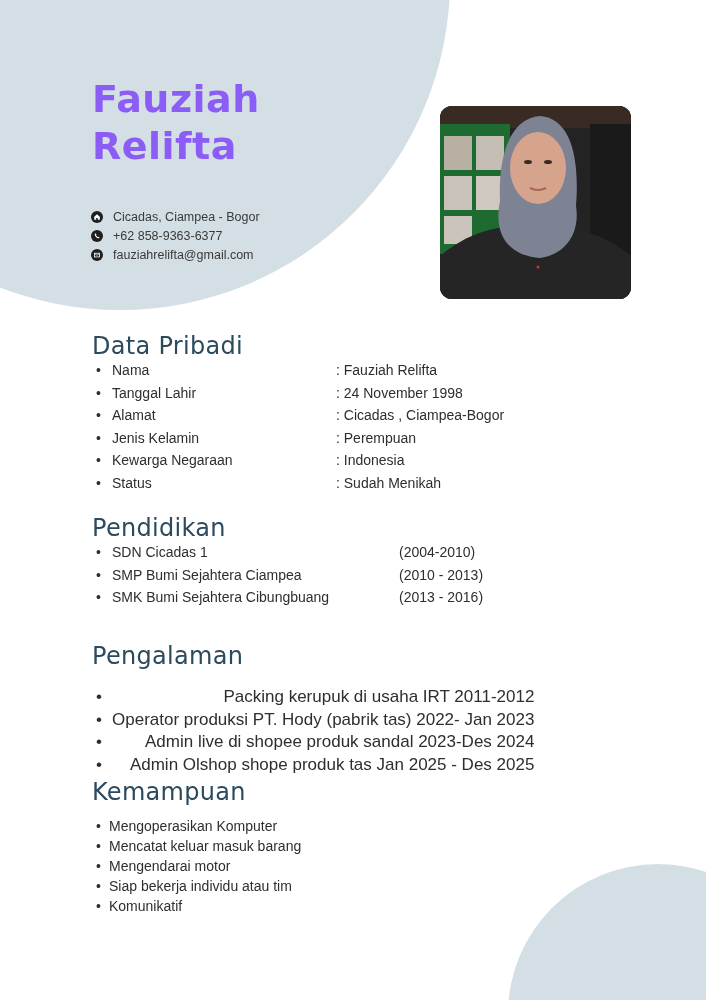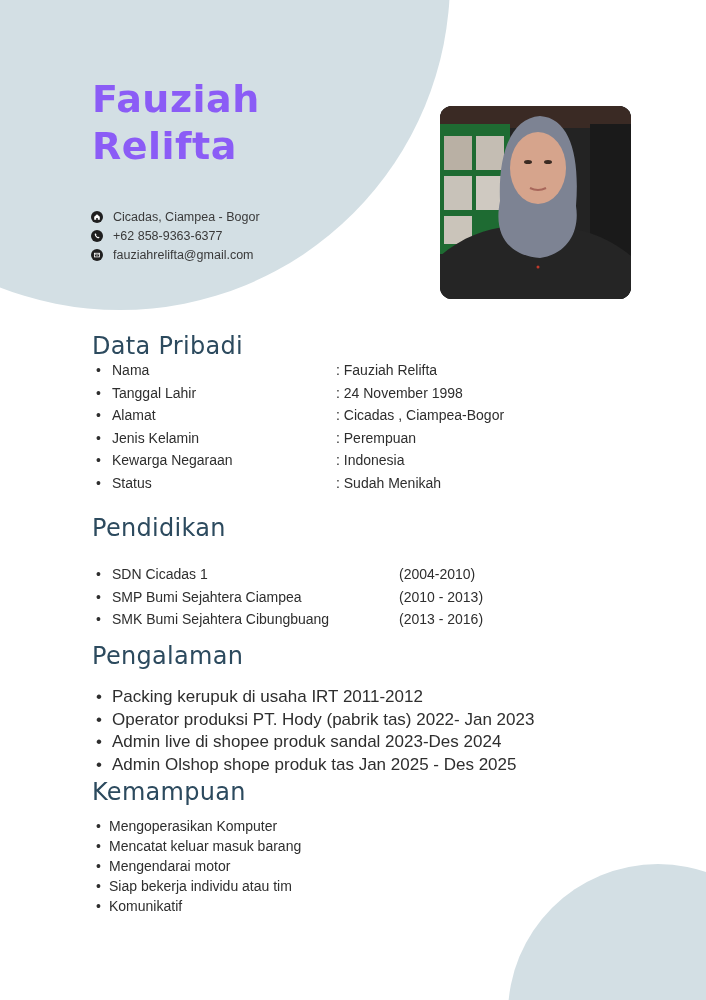--- a/index.html
+++ b/index.html
@@ -87,28 +87,28 @@
 <ul class="list data-list" style="top:359px;">
   <li><span>Nama</span><span class="value">: Fauziah Relifta</span></li>
   <li><span>Tanggal Lahir</span><span class="value">: 24 November 1998</span></li>
   <li><span>Alamat</span><span class="value">: Cicadas , Ciampea-Bogor</span></li>
   <li><span>Jenis Kelamin</span><span class="value">: Perempuan</span></li>
   <li><span>Kewarga Negaraan</span><span class="value">: Indonesia</span></li>
   <li><span>Status</span><span class="value">: Sudah Menikah</span></li>
 </ul>
 
 <h2 class="section-title" style="top:498px;margin-top:16px;">Pendidikan</h2>
-<ul class="list edu-list" style="top:563px;">
+<ul class="list edu-list" style="top:541px;">
   <li><span>SDN Cicadas 1</span><span class="year">(2004-2010)</span></li>
   <li><span>SMP Bumi Sejahtera Ciampea</span><span class="year">(2010 - 2013)</span></li>
   <li><span>SMK Bumi Sejahtera Cibungbuang</span><span class="year">(2013 - 2016)</span></li>
 </ul>
 
 <h2 class="section-title" style="top:642px;">Pengalaman</h2>
-<ul class="list exp-list" style="top:686px;">
+<ul class="list exp-list" style="top:686px;text-align:right;">
   <li>Packing kerupuk di usaha IRT  2011-2012</li>
   <li>Operator produksi PT. Hody (pabrik tas) 2022- Jan 2023</li>
   <li>Admin live di shopee produk sandal 2023-Des 2024</li>
   <li>Admin Olshop shope produk tas Jan 2025 - Des 2025</li>
 </ul>
 
 <h2 class="section-title" style="top:778px;">Kemampuan</h2>
 <ul class="list skill-list" style="top:816px;">
   <li>Mengoperasikan Komputer</li>
   <li>Mencatat keluar masuk barang</li>

